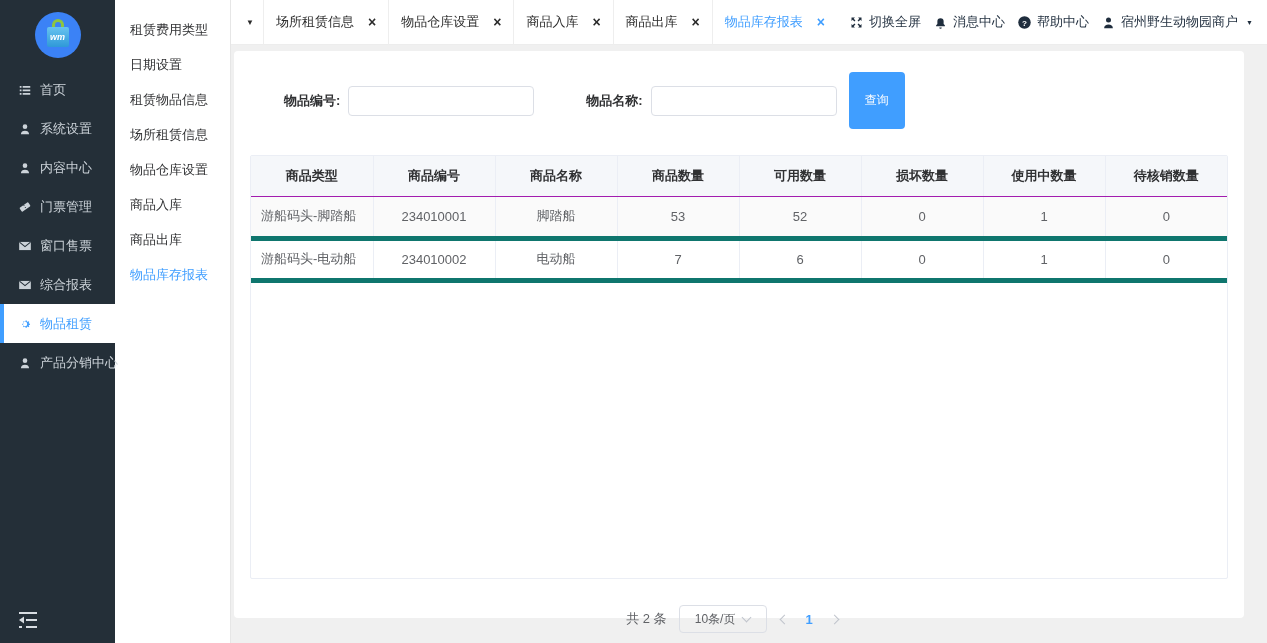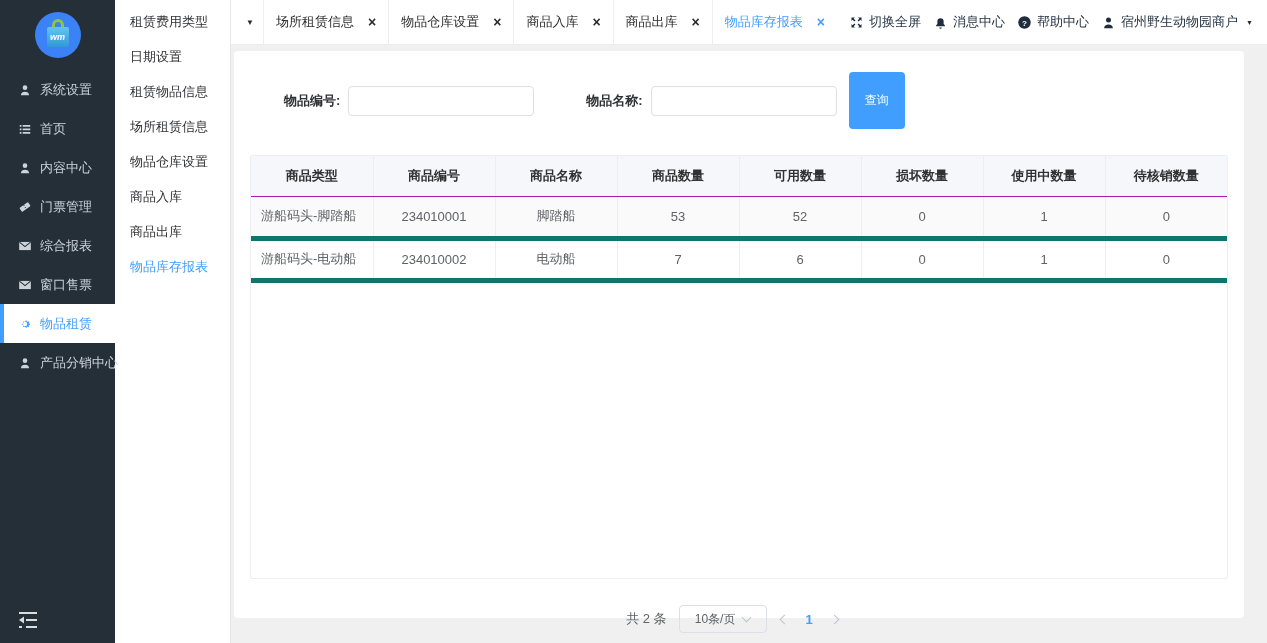--- a/index.html
+++ b/index.html
@@ -18,21 +18,21 @@
   .side-item { height:39px; display:flex; align-items:center; gap:8px; padding-left:18px;
     color:#ccd3d9; font-size:13px; cursor:pointer; white-space:nowrap; }
   .side-item svg { width:14px; height:14px; flex:0 0 14px; fill:#ccd3d9; }
   .side-item.active { background:#fff; color:#409eff; border-left:4px solid #409eff; padding-left:14px;align-items:center; }
   .side-item.active svg { fill:#409eff; }
   .collapse-btn { position:absolute; left:10px; bottom:8px; width:36px; height:30px;
     display:flex; align-items:center; justify-content:center; cursor:pointer; border-radius:4px; }
 
   
   .submenu { position:absolute; left:115px; top:0; width:116px; height:643px; background:#fff;
-    border-right:1px solid #e6e6e6; padding-top:4px; z-index:2; }
+    border-right:1px solid #e6e6e6; padding-top:12px; z-index:2; }
   .sub-item { height:35px; display:flex; align-items:center; padding-left:15px; font-size:13px;
     color:#303133; cursor:pointer; white-space:nowrap; }
   .sub-item.active { color:#409eff; }
 
   
   .main { position:absolute; left:231px; top:0; width:1036px; height:643px; background:#f0f0f0; }
   .tabbar { height:45px; background:#fff; border-bottom:1px solid #ededed;
     display:flex; align-items:center; padding:0 14px 0 6px; }
   .tab-caret { width:26px; text-align:center; color:#2b2b2b; font-size:8px; cursor:pointer; }
   .tab { display:flex; align-items:center; height:45px; padding:0 12px; font-size:13px; color:#2b2b2b;
@@ -83,29 +83,29 @@
     <div class="logo-circle">
       <div class="logo-handle"></div>
       <div class="logo-bag">
         <span class="logo-text">wm</span>
       </div>
     </div>
   </div>
 
   <div class="side-item">
     <svg viewBox="0 0 24 24">
+        <path d="M3 5h3v3H3zM8 5h13v3H8zM3 11h3v3H3zM8 11h13v3H8zM3 17h3v3H3zM8 17h13v3H8z"></path>
+      </svg>
+    <span>首页</span>
+  </div>
+  <div class="side-item">
+    <svg viewBox="0 0 24 24">
         <path d="M12 12a4 4 0 1 0 0-8 4 4 0 0 0 0 8zm-7 9c0-4 3.1-6 7-6s7 2 7 6v0H5z"></path>
       </svg>
     <span>系统设置</span>
-  </div>
-  <div class="side-item">
-    <svg viewBox="0 0 24 24">
-        <path d="M3 5h3v3H3zM8 5h13v3H8zM3 11h3v3H3zM8 11h13v3H8zM3 17h3v3H3zM8 17h13v3H8z"></path>
-      </svg>
-    <span>首页</span>
   </div>
   <div class="side-item">
     <svg viewBox="0 0 24 24">
         <path d="M12 12a4 4 0 1 0 0-8 4 4 0 0 0 0 8zm-7 9c0-4 3.1-6 7-6s7 2 7 6v0H5z"></path>
       </svg>
     <span>内容中心</span>
   </div>
   <div class="side-item">
     <svg viewBox="0 0 24 24">
         <g transform="rotate(-35 12 12)">
@@ -113,28 +113,28 @@
           <path d="M12 8v8" stroke="#242f38" stroke-width="1.5" stroke-dasharray="2 2" fill="none"></path>
         </g>
       </svg>
     <span>门票管理</span>
   </div>
   <div class="side-item">
     <svg viewBox="0 0 24 24">
         <path d="M2 5h20v14H2z"></path>
         <path d="M2.5 5.5L12 13l9.5-7.5" stroke="#242f38" stroke-width="1.8" fill="none"></path>
       </svg>
-    <span>综合报表</span>
+    <span>窗口售票</span>
   </div>
   <div class="side-item">
     <svg viewBox="0 0 24 24">
         <path d="M2 5h20v14H2z"></path>
         <path d="M2.5 5.5L12 13l9.5-7.5" stroke="#242f38" stroke-width="1.8" fill="none"></path>
       </svg>
-    <span>窗口售票</span>
+    <span>综合报表</span>
   </div>
   <div class="side-item active">
     <svg viewBox="0 0 24 24">
         <path fill-rule="evenodd" d="M12 8.2a3.8 3.8 0 1 0 0 7.6 3.8 3.8 0 0 0 0-7.6zm8.6 5.4l-1.8-.3a7 7 0 0 1-.5 1.2l1.1 1.5-1.4 1.4-1.5-1.1a7 7 0 0 1-1.2.5l-.3 1.8h-2l-.3-1.8a7 7 0 0 1-1.2-.5l-1.5 1.1-1.4-1.4 1.1-1.5a7 7 0 0 1-.5-1.2l-1.8.3v-2l1.8-.3a7 7 0 0 1 .5-1.2L8.6 8.6 10 7.2l1.5 1.1a7 7 0 0 1 1.2-.5l.3-1.8h2l.3 1.8a7 7 0 0 1 1.2.5l1.5-1.1 1.4 1.4-1.1 1.5a7 7 0 0 1 .5 1.2l1.8.3v2z"></path>
       </svg>
     <span>物品租赁</span>
   </div>
   <div class="side-item">
     <svg viewBox="0 0 24 24">
         <path d="M12 12a4 4 0 1 0 0-8 4 4 0 0 0 0 8zm-7 9c0-4 3.1-6 7-6s7 2 7 6v0H5z"></path>

